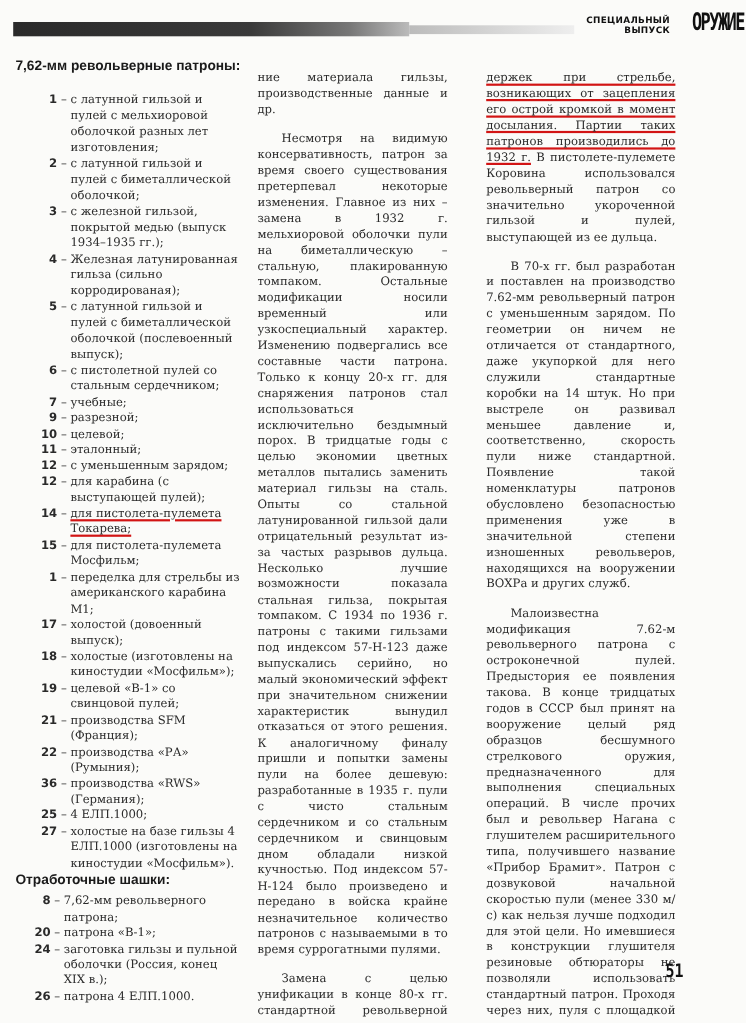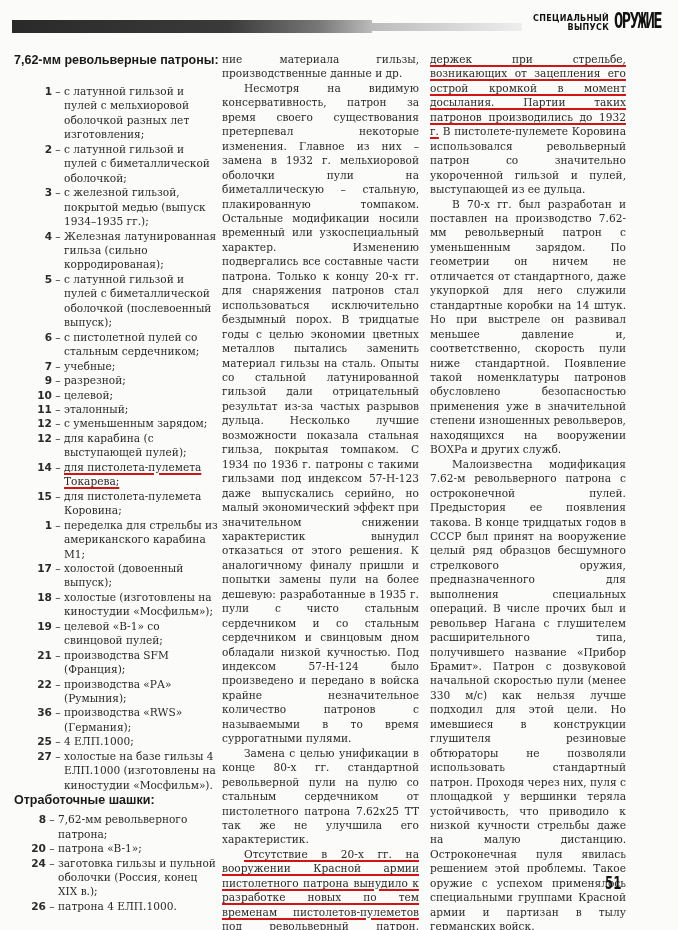--- a/index.html
+++ b/index.html
@@ -1,33 +1,33 @@
 <!DOCTYPE html>
 <html><head>
 <meta charset="utf-8">
 <style>
   html,body{margin:0;padding:0;}
   body{width:678px;height:930px;background:#fbfbf9;position:relative;overflow:hidden;font-family:"DejaVu Serif","Liberation Serif",serif;color:#2a2a2a;}
   .header-bar{position:absolute;left:12px;top:20px;width:360px;height:13px;background:linear-gradient(90deg,#2a2a2a 0%,#3a3a3a 60%,#777 85%,#bbb 100%);}
   .header-bar2{position:absolute;left:372px;top:23px;width:150px;height:8px;background:linear-gradient(90deg,#bbb,#eee);}
   .brand{position:absolute;left:533px;top:10px;display:flex;align-items:flex-end;}
-  .brand-sub{font-family:"DejaVu Sans","Liberation Sans",sans-serif;font-weight:bold;font-size:8px;line-height:9px;text-align:right;letter-spacing:0.3px;color:#111;margin-right:5px;}
+  .brand-sub{font-family:"DejaVu Sans","Liberation Sans",sans-serif;font-weight:bold;font-size:8px;line-height:9px;text-align:right;letter-spacing:0.3px;color:#111;margin-right:20px;}
   .brand-logo{font-family:"DejaVu Sans Mono","Liberation Mono",monospace;font-weight:bold;font-size:22px;letter-spacing:-2px;color:#111;transform:scaleX(0.7);transform-origin:left bottom;line-height:22px;}
   .col{position:absolute;top:52px;font-size:10.6px;line-height:14.45px;}
   .col1{left:14px;width:205px;}
   .col2{left:222px;width:197px;text-align:justify;}
   .col3{left:430px;width:196px;text-align:justify;}
   h2{font-family:Liberation Sans, sans-serif;font-size:12.5px;font-weight:bold;margin:0 0 16px 0;color:#1a1a1a;line-height:16px;}
   h2.second{margin-bottom:4px;}
   .item{display:flex;margin:0;}
   .num{width:38px;text-align:right;font-family:"DejaVu Sans","Liberation Sans",sans-serif;font-weight:bold;font-size:10.6px;flex:none;}
   .dash{width:12px;text-align:center;flex:none;}
   .desc{flex:1;}
   .item2 .num{width:32px;}
-  p{margin:0;}
+  p{margin:12px;}
   p.ind{text-indent:22px;}
   .ul{text-decoration:underline;text-decoration-color:#d21414;text-decoration-thickness:2px;text-underline-offset:2px;}
   .page-num{position:absolute;left:603px;top:873px;font-family:"DejaVu Sans Mono","Liberation Mono",monospace;font-weight:bold;font-size:17px;color:#111;transform:scaleX(0.8);}
 </style>
 </head>
 <body>
 
 <div class="header-bar"></div>
 <div class="header-bar2"></div>
 <div class="brand">
@@ -102,21 +102,21 @@
         <span class="desc">для карабина (с выступающей пулей);</span>
       </div>
       <div class="item">
         <span class="num">14</span>
         <span class="dash">–</span>
         <span class="desc ul">для пистолета-пулемета Токарева;</span>
       </div>
       <div class="item">
         <span class="num">15</span>
         <span class="dash">–</span>
-        <span class="desc">для пистолета-пулемета Коровина;</span>
+        <span class="desc">для пистолета-пулемета Мосфильм;</span>
       </div>
       <div class="item">
         <span class="num">1</span>
         <span class="dash">–</span>
         <span class="desc">переделка для стрельбы из американского карабина М1;</span>
       </div>
       <div class="item">
         <span class="num">17</span>
         <span class="dash">–</span>
         <span class="desc">холостой (довоенный выпуск);</span>

